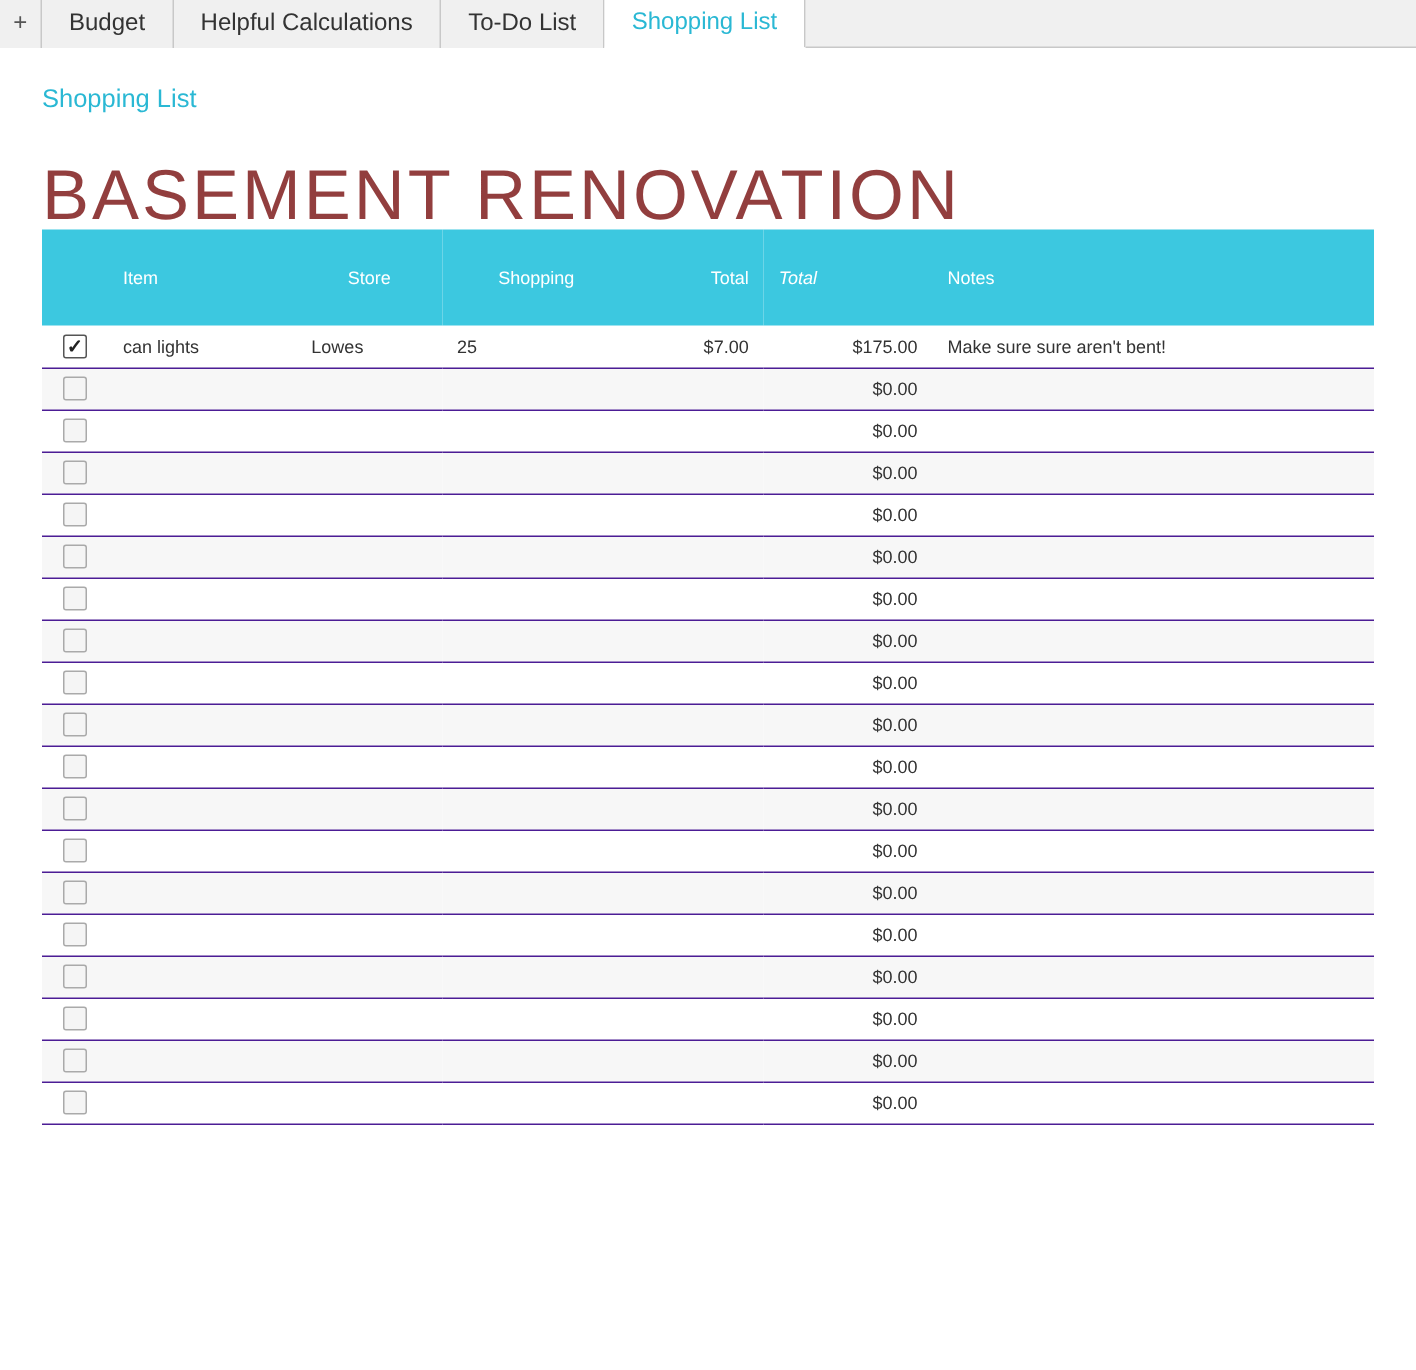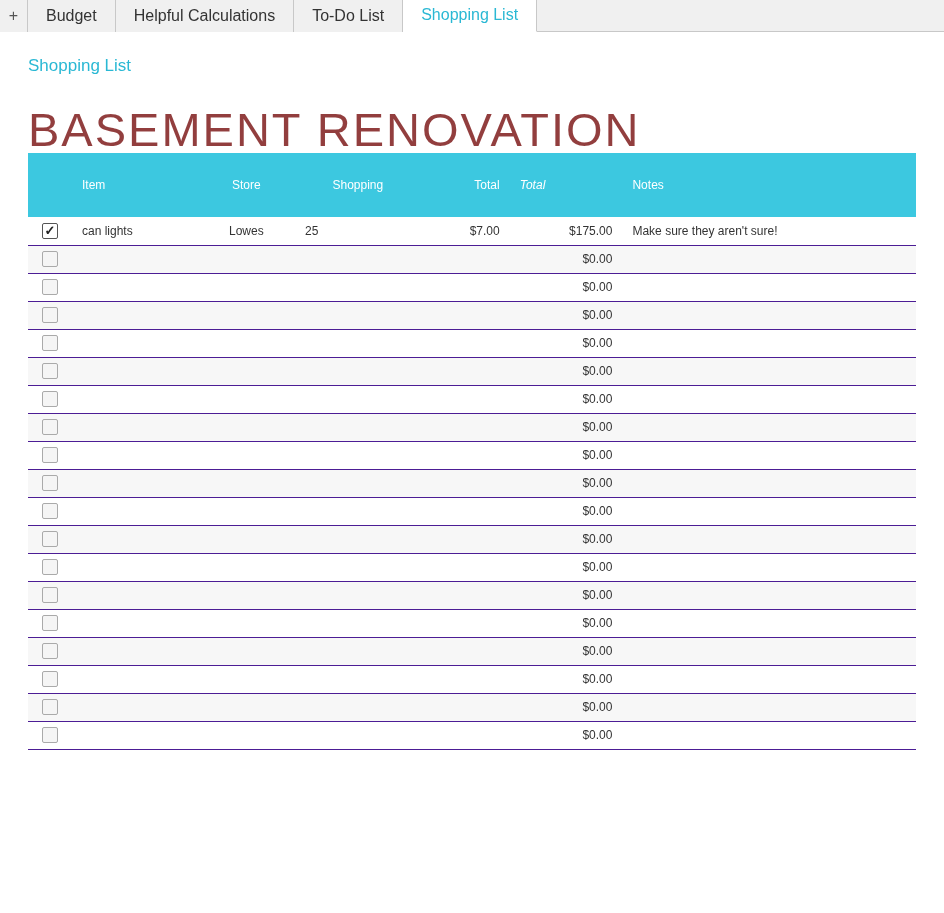--- a/index.html
+++ b/index.html
@@ -132,21 +132,21 @@
       padding: 5px 10px;
       height: 28px;
     }
 
     .shopping-table tbody td:nth-child(1) {
       text-align: center;
       width: 44px;
     }
 
     .shopping-table tbody td:nth-child(3) {
-      text-align: center;
+      text-align: left;
     }
     .shopping-table tbody td:nth-child(4) {
     }
     .shopping-table tbody td:nth-child(5) {
       text-align: right;
     }
     .shopping-table tbody td:nth-child(6) {
       text-align: right;
     }
 
@@ -216,21 +216,21 @@
           <td>
             <div class="checkbox-cell">
               <div class="custom-checkbox checked"></div>
             </div>
           </td>
           <td>can lights</td>
           <td>Lowes</td>
           <td>25</td>
           <td>$7.00</td>
           <td>$175.00</td>
-          <td>Make sure they aren't sure!</td>
+          <td>Make sure sure aren't bent!</td>
         </tr>
         <tr>
           <td>
             <div class="checkbox-cell">
               <div class="custom-checkbox"></div>
             </div>
           </td>
           <td></td>
           <td></td>
           <td></td>

